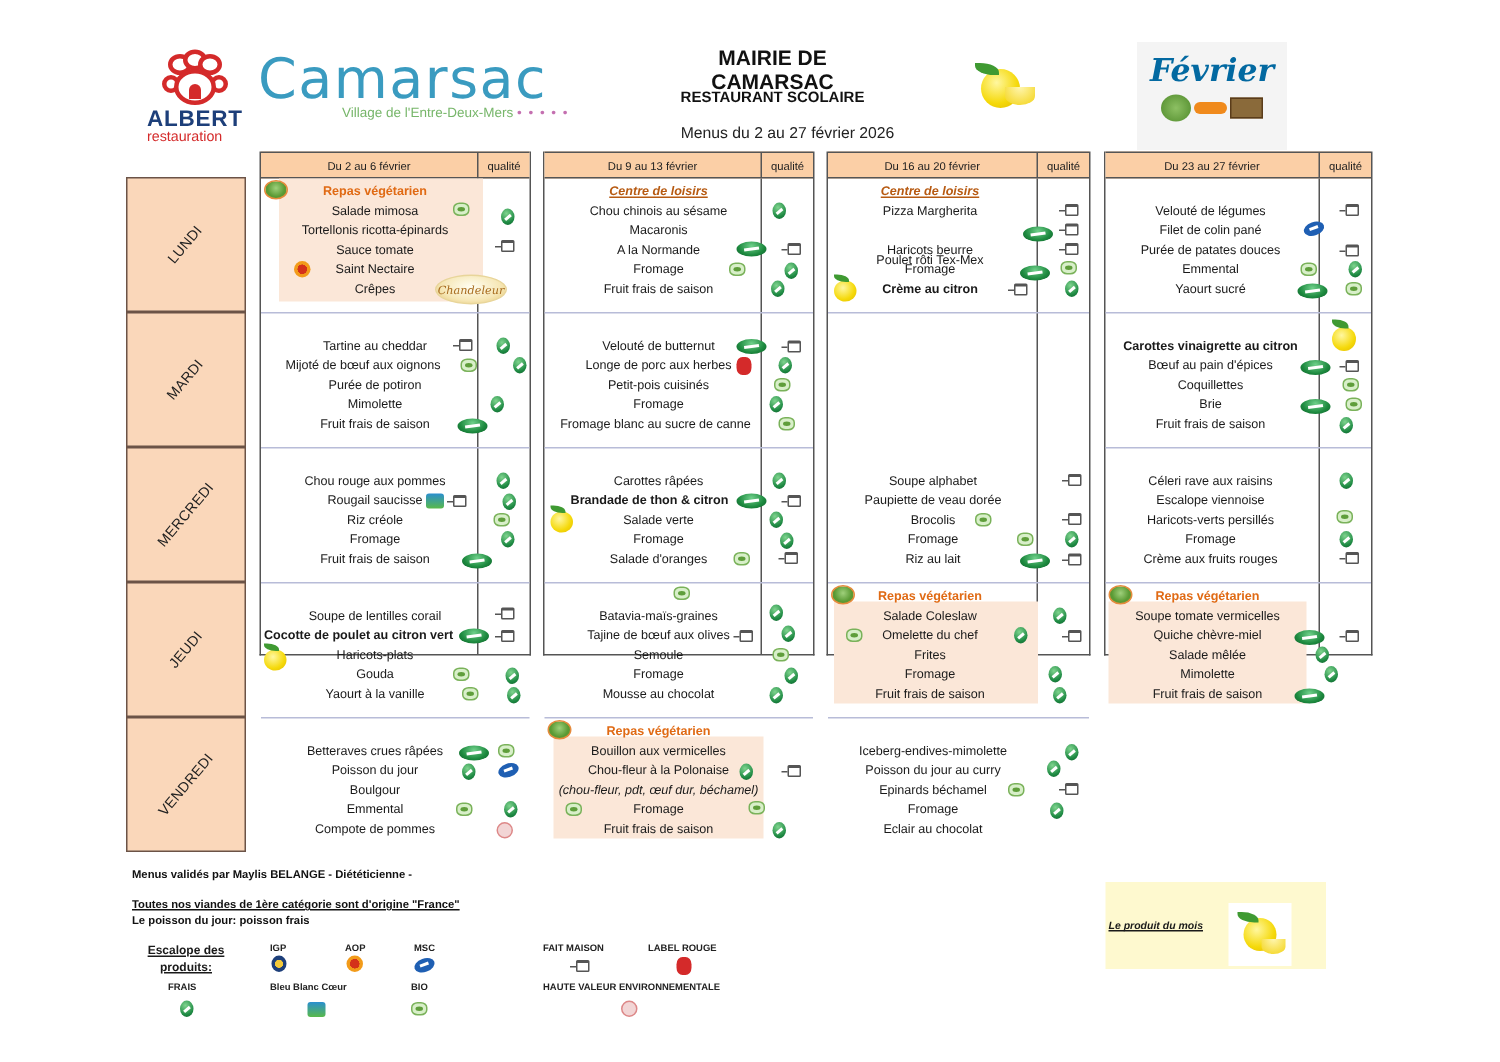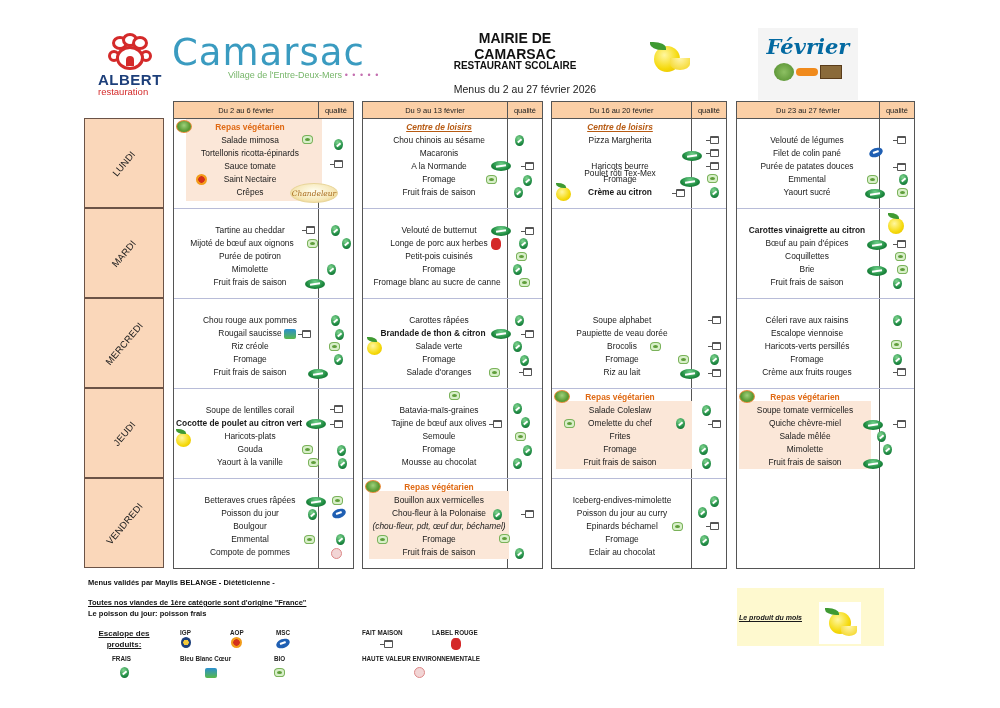--- a/index.html
+++ b/index.html
@@ -35,21 +35,21 @@
   .fevrier-veg { display: flex; justify-content: center; align-items: center; gap: 2px; margin-top: 4px; }
   .veg-cabbage { width: 20px; height: 18px; border-radius: 50%; background: radial-gradient(circle, #8dc063, #4f8a2a); }
   .veg-carrot { width: 22px; height: 8px; background: #f08a1c; border-radius: 4px; }
   .veg-crate { width: 22px; height: 14px; background: #8a6a3a; border: 1px solid #5a3c1a; }
 
   
   .day-cell { position: absolute; left: 84px; width: 80px; background: #fad7ba; border: 1px solid #6b5347; display: flex; align-items: center; justify-content: center; }
   .day-cell span { transform: rotate(-50deg); font-size: 9.5px; color: #222; letter-spacing: 0.2px; }
 
   
-  .week { position: absolute; top: 101px; height: 468px; border: 1px solid #555; border-top: none; }
+  .week { position: absolute; top: 101px; height: 336px; border: 1px solid #555; border-top: none; }
   .week-head { display: flex; height: 18px; background: #fbcfa6; border-top: 1px solid #555; border-bottom: 1px solid #555; }
   .week-head .range { flex: 1; text-align: center; font-size: 7.5px; line-height: 17px; border-right: 1px solid #555; color: #222; }
   .week-head .qual { width: 34px; text-align: center; font-size: 7.5px; line-height: 17px; color: #222; }
   .week-body { position: absolute; left: 0; right: 0; top: 18px; bottom: 0; }
   .qual-line { position: absolute; top: 18px; bottom: 0; right: 34px; border-left: 1px solid #555; }
 
   .day-block { position: absolute; left: 0; right: 0; height: 90px; border-bottom: 1px solid #b8bcd8; }
   .day-block:last-child { border-bottom: none; }
   .veg-band { position: absolute; left: 12px; width: 136px; background: #fbe7d8; }
   .dish { position: absolute; left: 0; width: 152px; text-align: center; font-size: 8.4px; line-height: 13px; height: 13px; white-space: nowrap; overflow: hidden; color: #1a1a1a; }

